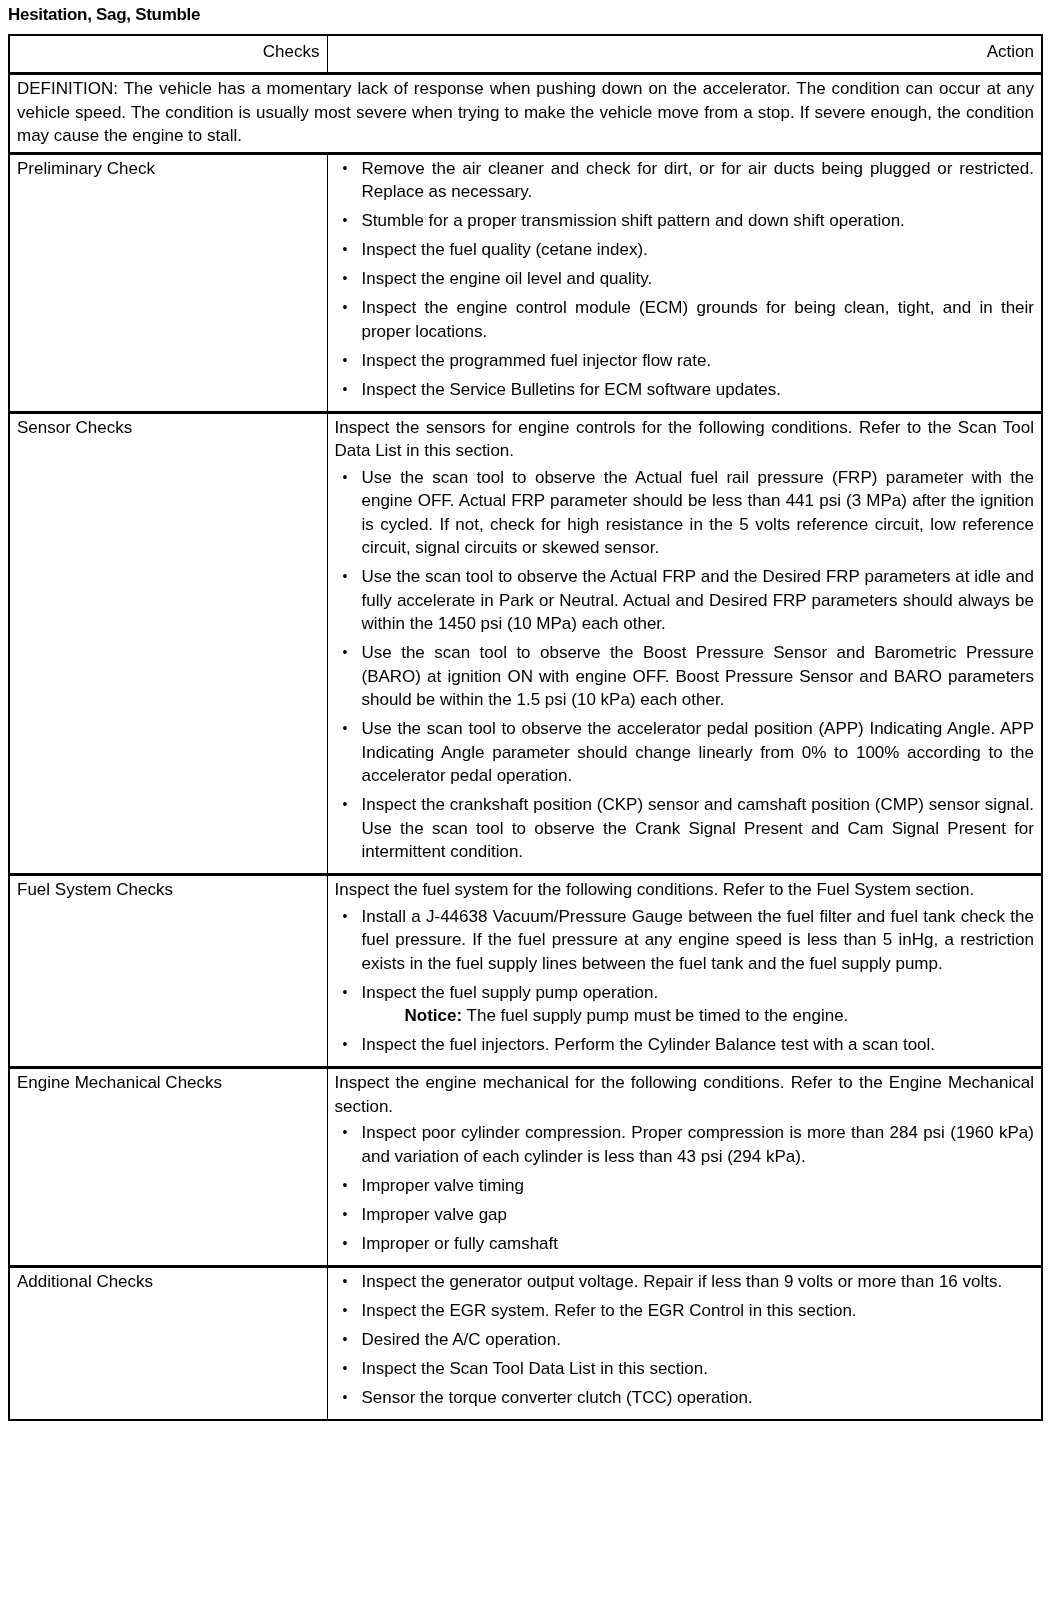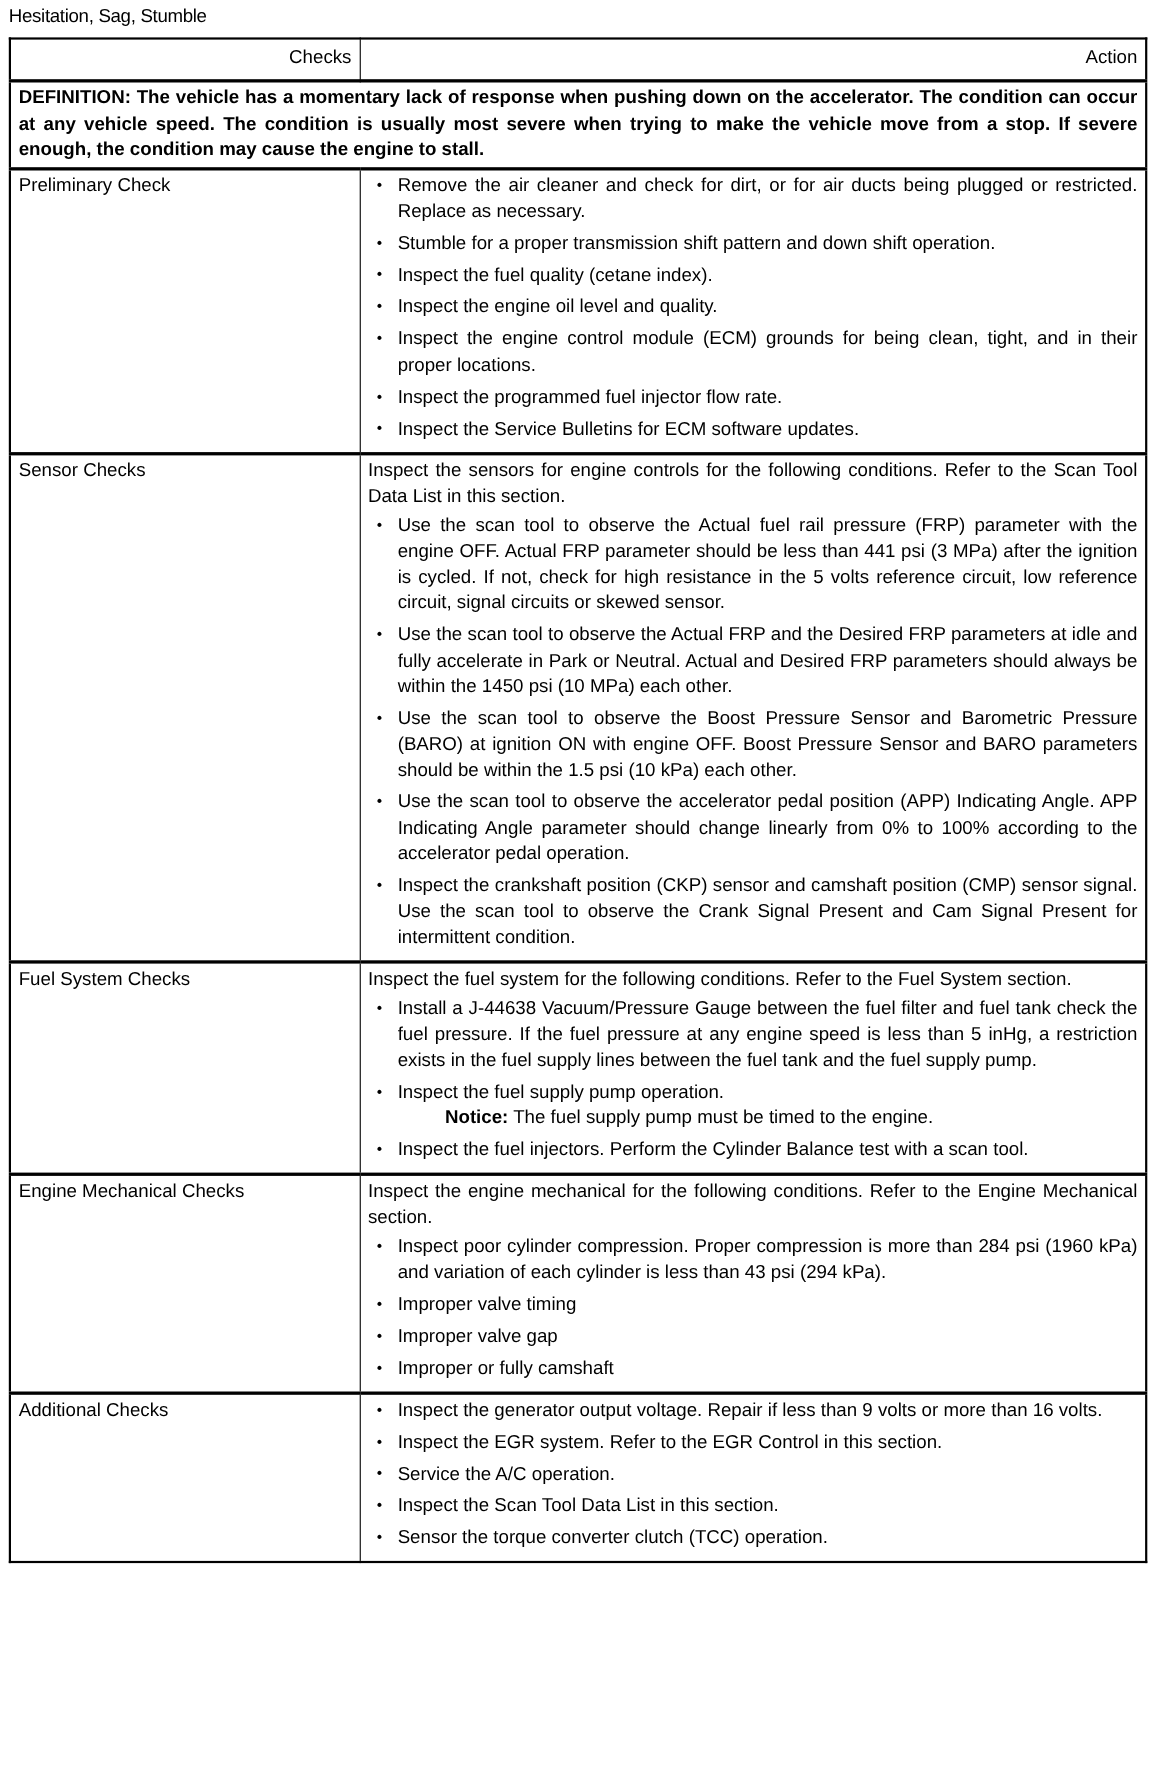--- a/index.html
+++ b/index.html
@@ -3,36 +3,36 @@
 <meta charset="utf-8">
 <style>
   html, body { margin: 0; padding: 0; background: #ffffff; }
   body {
     width: 1056px; height: 1620px; overflow: hidden;
     font-family: "Liberation Sans", sans-serif; color: #000;
     font-size: 17px; line-height: 23.5px;
   }
   .page-title {
     position: absolute; left: 8px; top: 3px;
-    font-weight: normal; font-size: 17px; letter-spacing: -0.3px;
+    font-weight: bold; font-size: 17px; letter-spacing: -0.3px;
   }
   table.doc {
     position: absolute; left: 8px; top: 34px; width: 1033px;
     border-collapse: collapse; table-layout: fixed;
   }
   table.doc td, table.doc th {
     border: 1.5px solid #000; vertical-align: top;
     padding: 2px 7px 4px 7px;
   }
   table.doc { border: 2.5px solid #000; }
   table.doc tr.sec td { border-top: 3px solid #000; }
   th { font-weight: normal; text-align: right; height: 28px; padding-top: 4px !important; }
   col.c1 { width: 318px; }
   col.c2 { width: 715px; }
-  .def { text-align: justify; font-weight: bold; }
+  .def { text-align: justify; }
   .intro { text-align: justify; margin: 0 0 3px 0; }
   ul.bl { list-style: none; margin: 0; padding: 0; }
   ul.bl li {
     position: relative; padding-left: 27px; margin: 0 0 5.5px 0; text-align: justify;
   }
   ul.bl li::before {
     content: "•"; position: absolute; left: 8px; top: 0; font-size: 14px;
   }
   .notice b { font-weight: bold; margin-left: 43px; }
 </style>
@@ -111,20 +111,20 @@
       </ul>
     </td>
   </tr>
 
   <tr class="sec">
     <td>Additional Checks</td>
     <td>
       <ul class="bl">
         <li>Inspect the generator output voltage. Repair if less than 9 volts or more than 16 volts.</li>
         <li>Inspect the EGR system. Refer to the EGR Control in this section.</li>
-        <li>Service the A/C operation.</li>
+        <li>Desired the A/C operation.</li>
         <li>Inspect the Scan Tool Data List in this section.</li>
         <li>Sensor the torque converter clutch (TCC) operation.</li>
       </ul>
     </td>
   </tr>
 </tbody>
   </table>
 
 </body></html>

